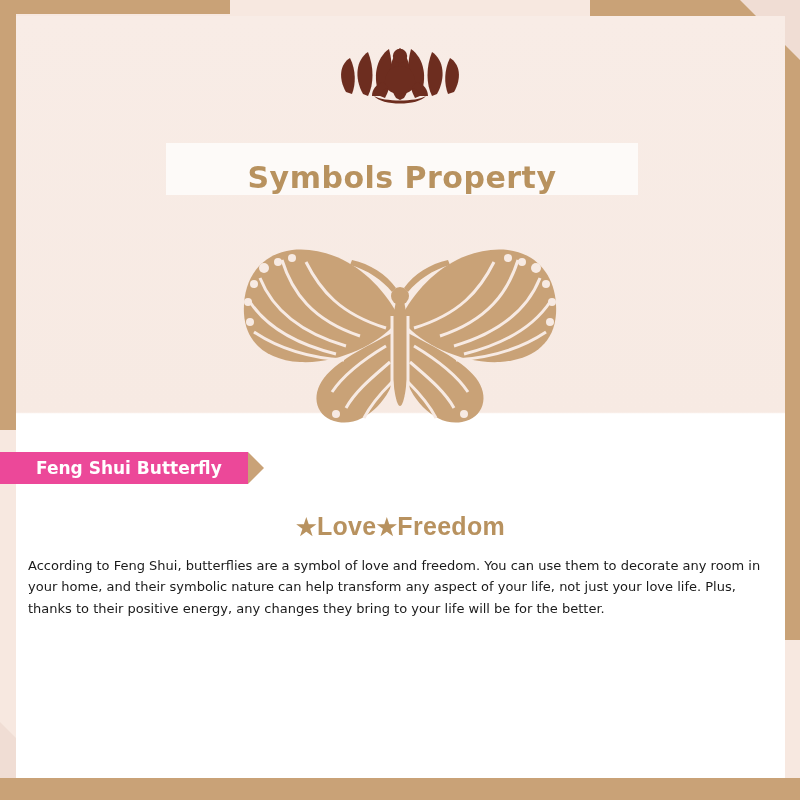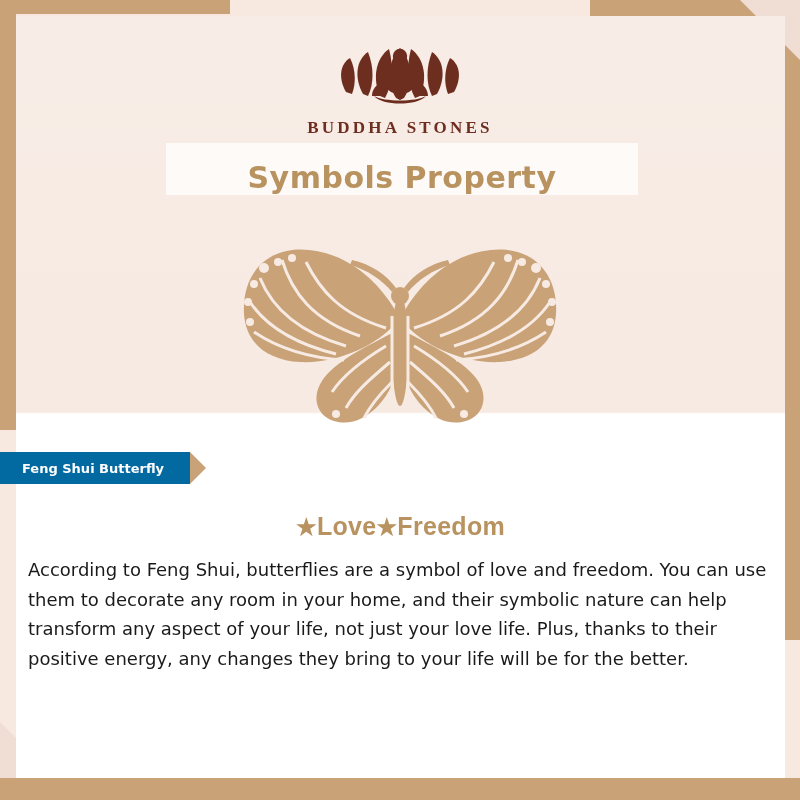--- a/index.html
+++ b/index.html
@@ -120,27 +120,27 @@
     left: 0; right: 0;
     text-align: center;
   }
 
   
   .ribbon {
     position: absolute;
     left: 0;
     top: 452px;
     height: 32px;
-    background: #0369a1;
+    background: #ec4899;
     color: #ffffff;
-    font-size: 13px;
+    font-size: 17px;
     font-weight: bold;
     display: flex;
     align-items: center;
-    padding: 0 26px 0 22px;
+    padding: 0 26px 0 36px;
     font-family: "DejaVu Sans", sans-serif;
   }
   .ribbon::after {
     content: "";
     position: absolute;
     right: -16px;
     top: 0;
     width: 0; height: 0;
     border-left: 16px solid #c9a277;
     border-top: 16px solid transparent;
@@ -163,21 +163,21 @@
     color: #b8925f;
     font-family: Liberation Sans, sans-serif;
     letter-spacing: 0.3px;
   }
   .star {
     color: #b8925f;
     font-size: 23px;
   }
   .paragraph {
     margin: 14px 12px 0 12px;
-    font-size: 18px;
+    font-size: 13px;
     line-height: 1.64;
     color: #1a1a1a;
     font-family: "DejaVu Sans", sans-serif;
     text-align: left;
   }
 </style>
 </head>
 <body>
 
 <div class="page">
@@ -209,21 +209,20 @@
           <path d="M94 76 C104 60 102 38 90 26 C88 44 88 62 90 78 Z"></path>
 
           <circle cx="90" cy="34" r="7.2"></circle>
           <path d="M90 44 C82 44 76 50 75 58 C74 66 80 72 90 72 C100 72 106 66 105 58 C104 50 98 44 90 44 Z"></path>
           <path d="M73 60 C66 62 62 68 62 74 L70 74 C70 70 74 66 79 66 Z"></path>
           <path d="M107 60 C114 62 118 68 118 74 L110 74 C110 70 106 66 101 66 Z"></path>
           <path d="M64 74 C74 80 106 80 116 74 C108 84 72 84 64 74 Z"></path>
         </g>
       </svg>
     </span>
-    <div class="logo-text">BUDDHA STONES</div>
   </div>
 
   <div class="title-band">
     <div class="title-text">Symbols Property</div>
   </div>
 
   <div class="butterfly">
     <span>
       <svg width="360" height="210" viewBox="0 0 360 210" xmlns="http://www.w3.org/2000/svg">
         <g fill="#c9a277">

